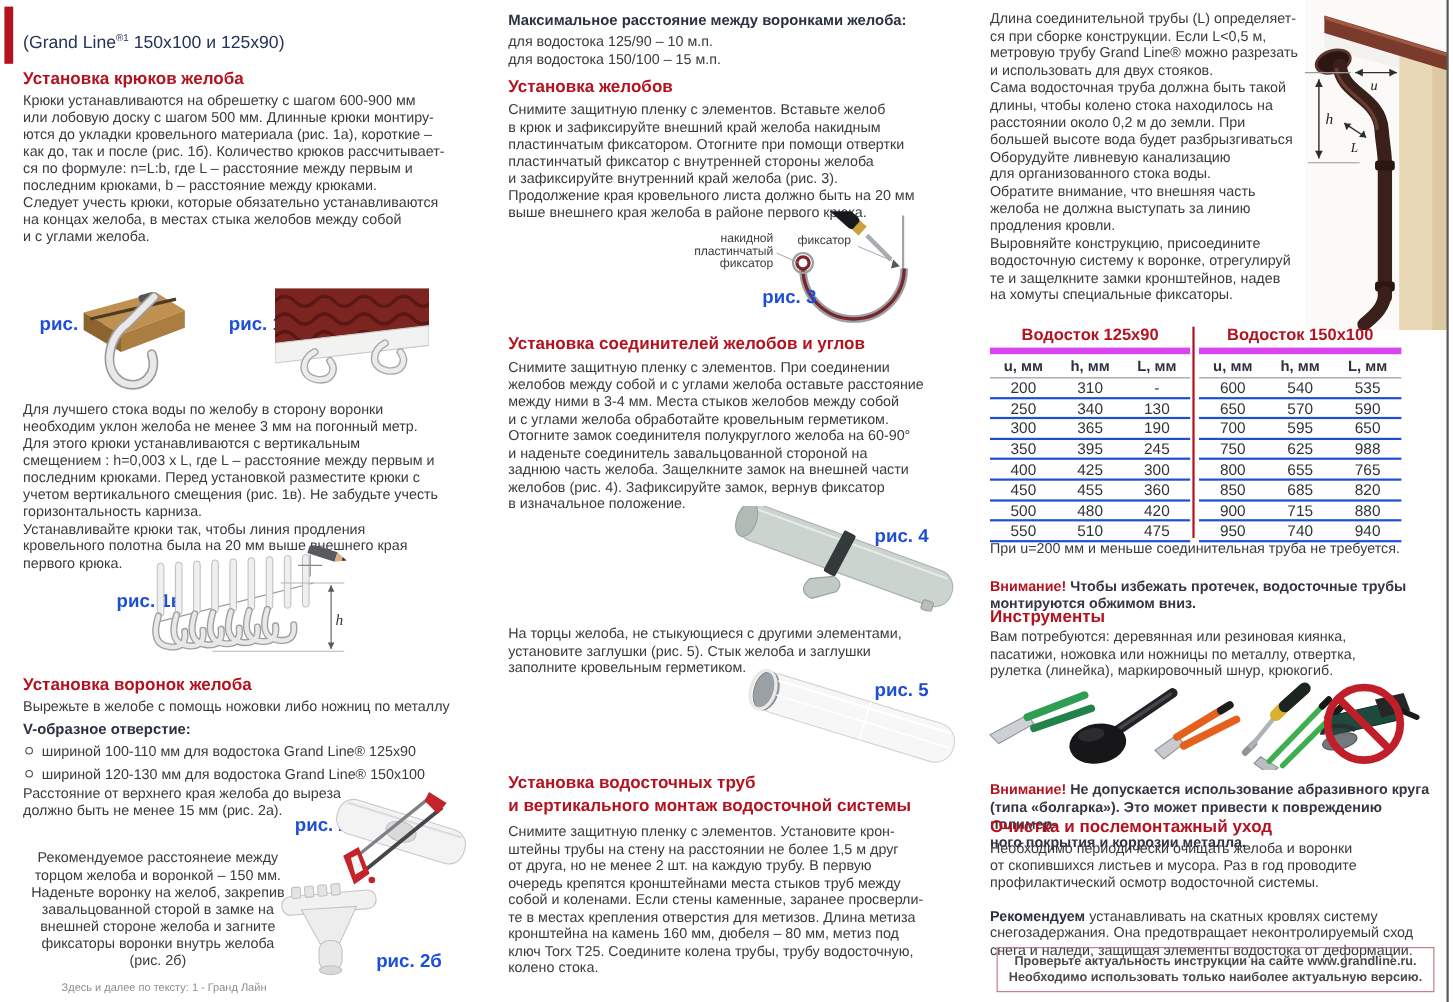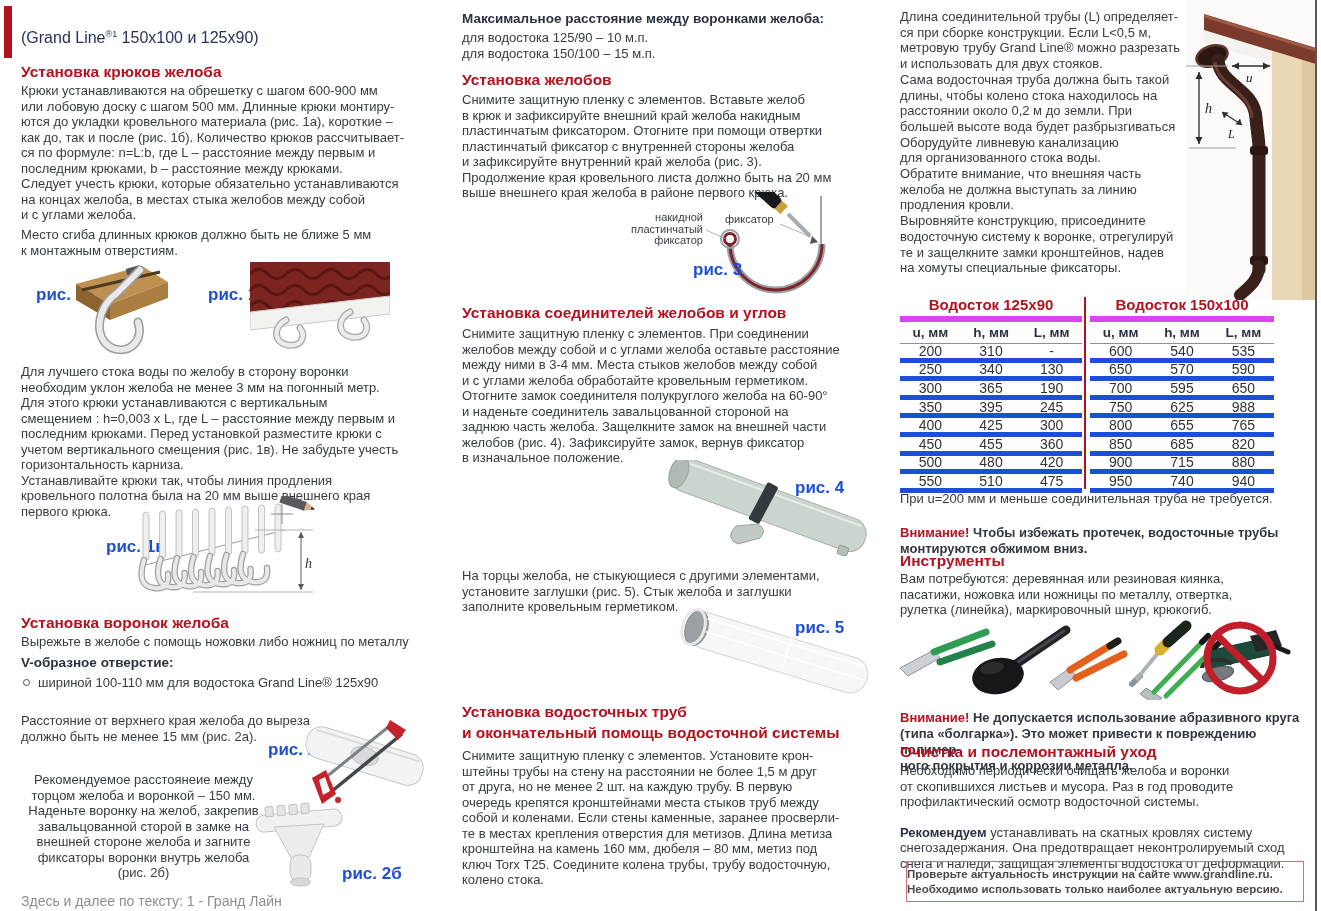--- a/index.html
+++ b/index.html
@@ -14,32 +14,32 @@
   .callout{font-size:11px;line-height:11.5px;color:#383b40;white-space:pre-line;}
   .warn{font-size:13px;line-height:16px;font-weight:bold;color:#333640;white-space:pre-line;}
   .warn .wl{color:#b4121f;}
   .note{font-size:13px;color:#383b40;}
   .bullet{display:flex;align-items:flex-start;font-size:13px;color:#383b40;}
   .bullet .dot{width:5px;height:5px;border:1.3px solid #4a4e55;border-radius:50%;
                margin:4px 8px 0 2px;flex:none;}
   .title{font-size:17.5px;font-weight:bold;color:#25335a;letter-spacing:.2px;}
   .subtitle{font-size:16px;color:#25335a;}
   .subtitle sup{font-size:9px;}
-  .footnote{font-size:14px;color:#8d8d8d;}
+  .footnote{font-size:10px;color:#8d8d8d;margin-left:35px;}
   
   .gl-table{position:absolute;}
   .t-title{text-align:center;font-size:15px;font-weight:bold;color:#b4121f;
            height:20px;border-bottom:6px solid #d946ef;}
   .t-head{display:flex;height:21px;align-items:center;border-bottom:1px solid #909090;}
   .t-head span{flex:1;text-align:center;font-weight:bold;font-size:13.5px;color:#2b3140;}
-  .trow{display:flex;height:18.6px;align-items:center;border-bottom:5px solid #1d4ed8;box-sizing:border-box;}
+  .trow{display:flex;height:18.6px;align-items:center;border-bottom:2px solid #1d4ed8;box-sizing:border-box;}
   .tcell{flex:1;text-align:center;font-size:14px;color:#2f3338;}
   .vdiv{position:absolute;background:#b4121f;}
   .redbar{position:absolute;background:#b4121f;}
-  .box{position:absolute;border:1px solid #c2727c;text-align:left;
+  .box{position:absolute;border:1px solid #c2727c;text-align:center;
        font-size:11.5px;line-height:15px;font-weight:bold;color:#4e4848;padding-top:5px;}
   .pageedge{position:absolute;background:#58585a;}
   svg{display:block;}
 </style>
 </head>
 <body>
 
 <div id="page">
 
   <div class="redbar" style="left:4px;top:6px;width:8px;height:52px;"></div>
@@ -50,22 +50,20 @@
   <div class="abs rh" style="left:21px;top:61px;">Установка крюков желоба</div>
   <div class="abs p" style="left:21px;top:83px;width:425px;">Крюки устанавливаются на обрешетку с шагом 600-900 мм
 или лобовую доску с шагом 500 мм. Длинные крюки монтиру-
 ются до укладки кровельного материала (рис. 1а), короткие –
 как до, так и после (рис. 1б). Количество крюков рассчитывает-
 ся по формуле: n=L:b, где L – расстояние между первым и
 последним крюками, b – расстояние между крюками.</div>
   <div class="abs p" style="left:21px;top:176px;width:425px;">Следует учесть крюки, которые обязательно устанавливаются
 на концах желоба, в местах стыка желобов между собой
 и с углами желоба.</div>
-  <div class="abs p" style="left:21px;top:227px;width:425px;">Место сгиба длинных крюков должно быть не ближе 5 мм
-к монтажным отверстиям.</div>
 
   <div class="abs figlab" style="left:36px;top:285px;">рис. 1а</div>
   <div class="abs" style="left:68px;top:260px;">
     <svg width="108" height="100" viewBox="0 0 108 100">
       <polygon points="8,24 74,6 100,22 42,44" fill="#c09051"></polygon>
       <polygon points="8,24 8,40 42,60 42,44" fill="#8d6330"></polygon>
       <polygon points="42,44 100,22 100,38 42,60" fill="#aa7d40"></polygon>
       <line x1="14" y1="30" x2="92" y2="12" stroke="#4c3b20" stroke-width="3"></line>
       <rect x="58" y="7" width="15" height="7" rx="2" fill="#555" transform="rotate(-15 65 10)"></rect>
       <path d="M72,10 L48,34 C30,46 24,78 44,88 C62,95 76,80 70,62" fill="none" stroke="#9c9c9c" stroke-width="9" stroke-linecap="round"></path>
@@ -146,20 +144,24 @@
       <text x="170" y="72" font-size="14" font-style="italic" font-family="Liberation Serif,serif" fill="#333">h</text>
     </svg>
   </div>
 
   <div class="abs rh" style="left:21px;top:612px;">Установка воронок желоба</div>
   <div class="abs p" style="left:21px;top:634px;width:425px;">Вырежьте в желобе с помощь ножовки либо ножниц по металлу</div>
   <div class="abs boldp" style="left:21px;top:655px;">V-образное отверстие:</div>
   <div class="abs bullet" style="left:21px;top:675px;width:420px;">
     <span class="dot"></span>
     <span>шириной 100-110 мм для водостока Grand Line® 125х90</span>
+  </div>
+  <div class="abs bullet" style="left:21px;top:696px;width:420px;">
+    <span class="dot"></span>
+    <span>шириной 120-130 мм для водостока Grand Line® 150х100</span>
   </div>
   <div class="abs p" style="left:21px;top:713px;width:320px;">Расстояние от верхнего края желоба до выреза
 должно быть не менее 15 мм (рис. 2а).</div>
 
   <div class="abs figlab" style="left:268px;top:740px;">рис. 2а</div>
   <div class="abs" style="left:298px;top:708px;">
     <svg width="132" height="100" viewBox="0 0 132 100">
       <g transform="rotate(17 66 50)">
         <rect x="6" y="32" width="120" height="32" rx="14" fill="#f3f3f3" stroke="#c8c8c8"></rect>
         <line x1="12" y1="37" x2="120" y2="37" stroke="#dcdcdc" stroke-width="2"></line>
@@ -272,21 +274,21 @@
         <ellipse cx="26" cy="46" rx="11" ry="18" fill="#9aa0a3" stroke="#82888b"></ellipse>
         <ellipse cx="23" cy="46" rx="11" ry="18" fill="none" stroke="#e9e9e9" stroke-width="3"></ellipse>
         <line x1="34" y1="34" x2="198" y2="34" stroke="#ffffff" stroke-width="2"></line>
         <line x1="120" y1="28" x2="120" y2="64" stroke="#ffffff" stroke-width="1.5"></line>
         <line x1="36" y1="47" x2="200" y2="47" stroke="#ffffff" stroke-width="1.5"></line>
       </g>
     </svg>
   </div>
 
   <div class="abs rh" style="left:462px;top:701px;">Установка водосточных труб
-и окончательный помощь водосточной системы</div>
+и вертикального монтаж водосточной системы</div>
   <div class="abs p" style="left:462px;top:748px;width:420px;">Снимите защитную пленку с элементов. Установите крон-
 штейны трубы на стену на расстоянии не более 1,5 м друг
 от друга, но не менее 2 шт. на каждую трубу. В первую
 очередь крепятся кронштейнами места стыков труб между
 собой и коленами. Если стены каменные, заранее просверли-
 те в местах крепления отверстия для метизов. Длина метиза
 кронштейна на камень 160 мм, дюбеля – 80 мм, метиз под
 ключ Torx Т25. Соедините колена трубы, трубу водосточную,
 колено стока.</div>
 

